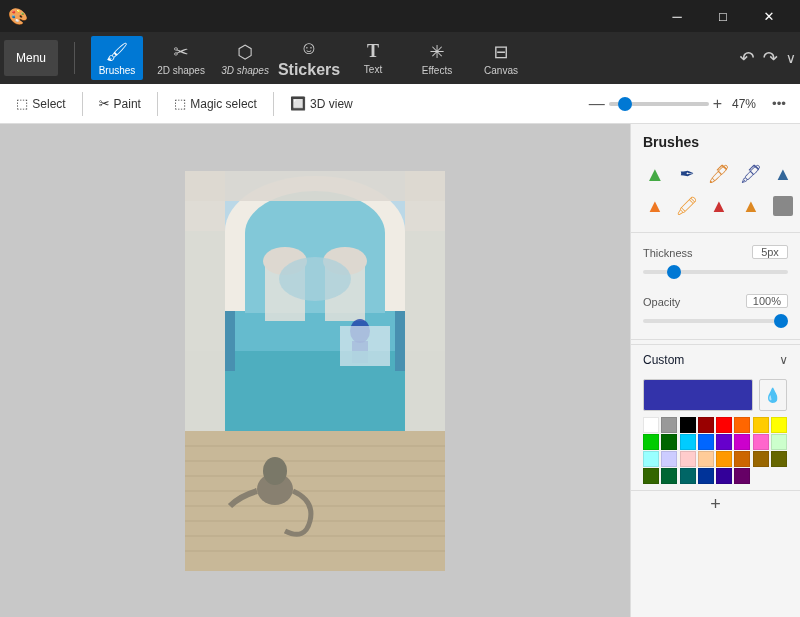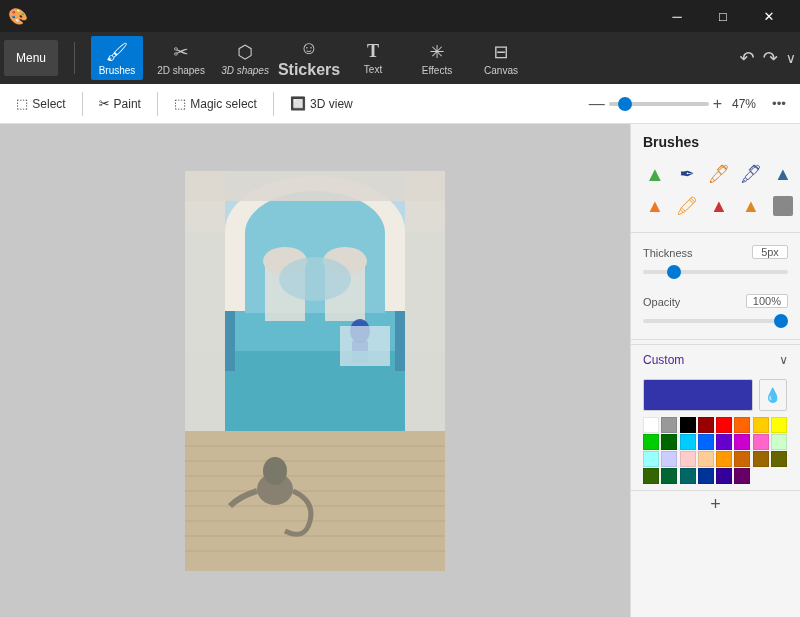--- a/index.html
+++ b/index.html
@@ -138,21 +138,21 @@
     .panel-slider::-webkit-slider-thumb { -webkit-appearance: none; width: 14px; height: 14px; border-radius: 50%; background: #0078d4; cursor: pointer; }
 
     .panel-divider { height: 1px; background: #ddd; margin: 4px 0; }
 
     
     .color-header {
       display: flex; align-items: center; justify-content: space-between;
       padding: 8px 12px; border-top: 1px solid #ddd;
       cursor: pointer;
     }
-    .color-header-label { font-size: 12px; color: #4c1d95; }
+    .color-header-label { font-size: 12px; color: #0f172a; }
     .color-swatch-main {
       width: 110px; height: 32px;
       background: #3333aa;
       border-radius: 2px;
       border: 1px solid #ccc;
       cursor: pointer;
     }
     .color-swatch-main-row { display: flex; align-items: center; gap: 6px; padding: 4px 12px; }
     .eyedropper-btn {
       background: transparent; border: 1px solid #ccc; border-radius: 2px;

